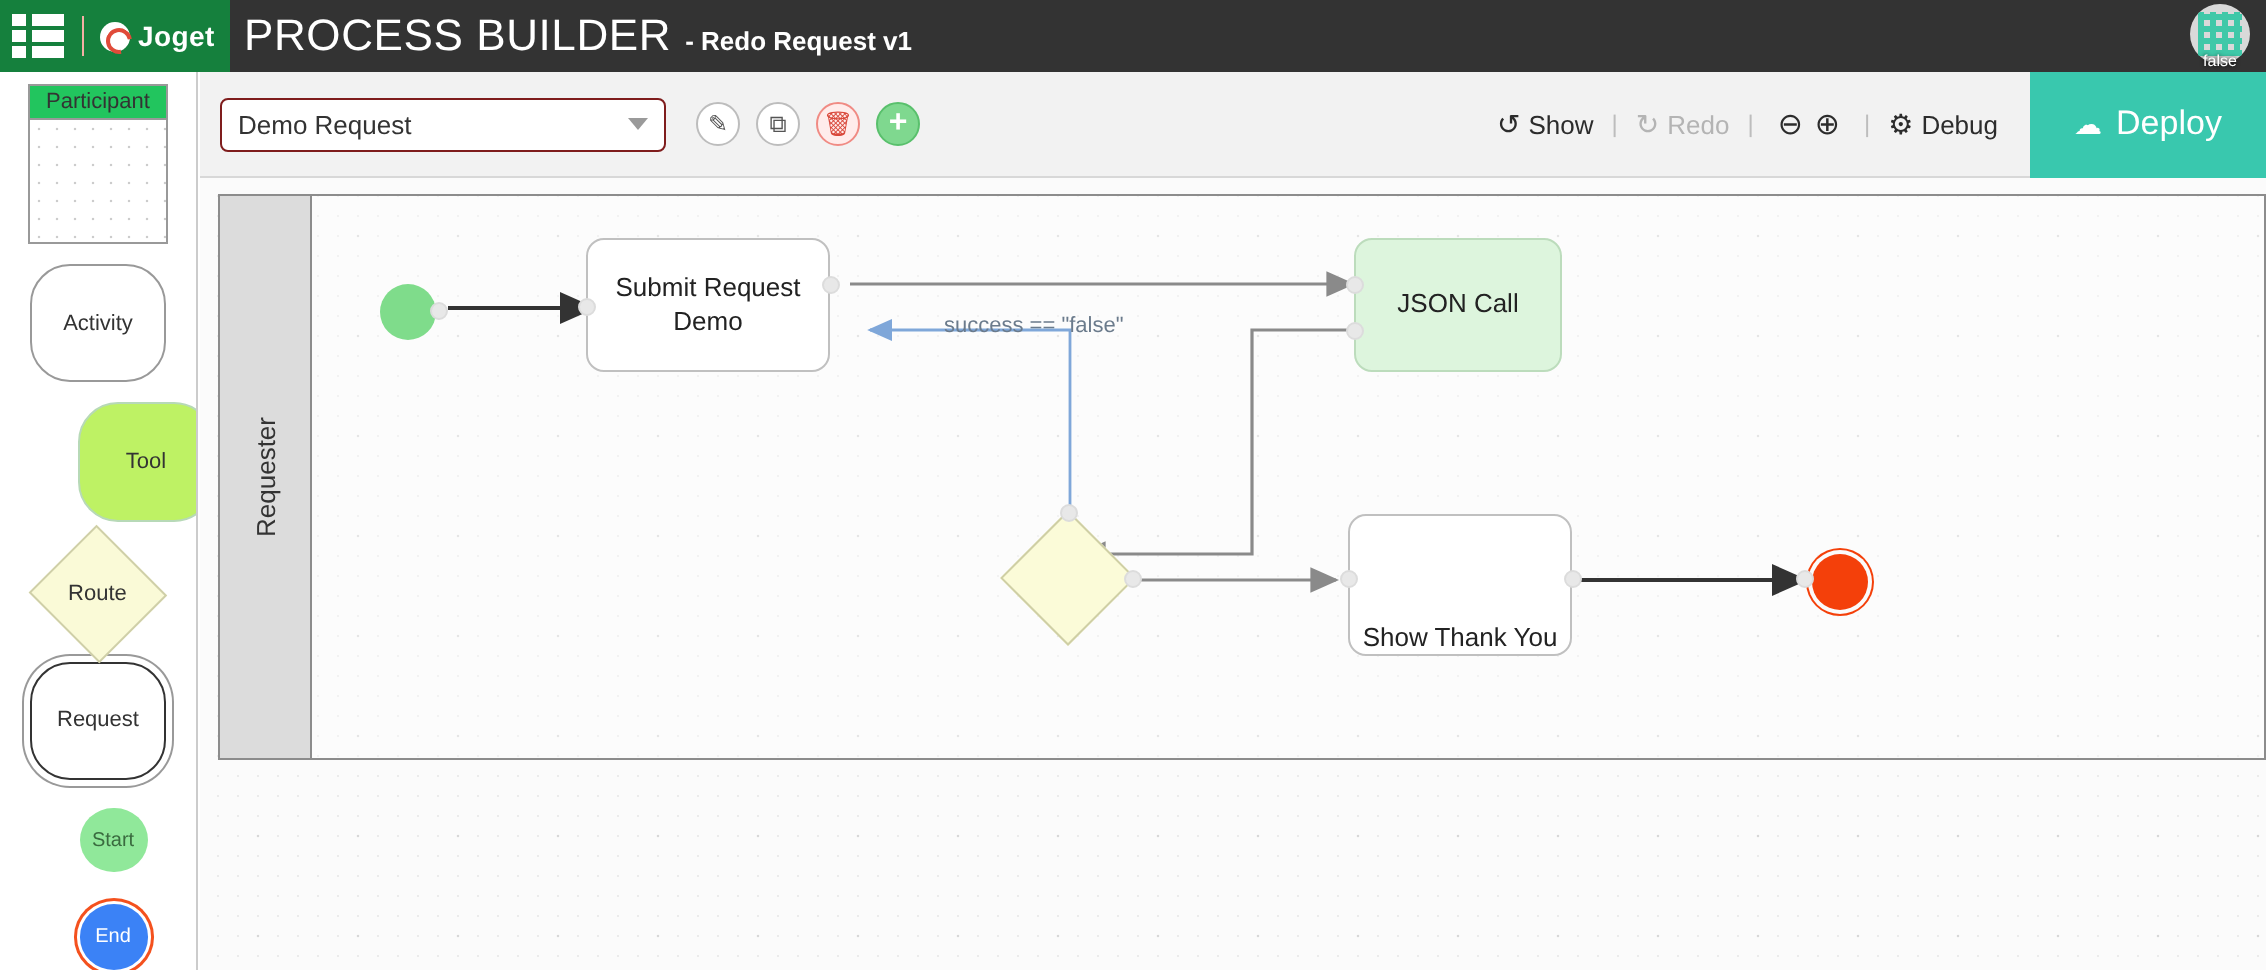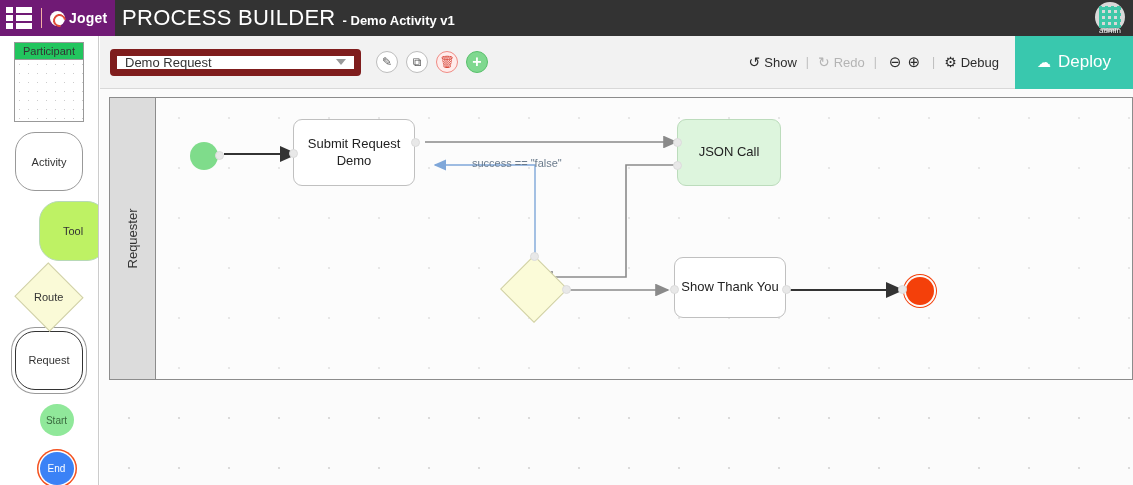--- a/index.html
+++ b/index.html
@@ -12,21 +12,21 @@
     background: #ffffff;
   }
   #app { position: relative; width: 1133px; height: 485px; overflow: hidden; }
 
   
   .topbar {
     position: absolute; top: 0; left: 0; width: 1133px; height: 36px;
     background: #333333; display: flex; align-items: center;
   }
   .logo-zone {
-    width: 115px; height: 36px; background: #701a75;
+    width: 115px; height: 36px; background: #15803d;
     display: flex; align-items: center; padding-left: 6px; flex-shrink: 0;
   }
   .grid-icon { width: 26px; height: 22px; display: flex; flex-direction: column;
     justify-content: space-between; margin-right: 8px; }
   .grid-row { display: flex; height: 6px; gap: 3px; }
   .grid-sq { width: 7px; background: #ffffff; }
   .grid-bar { flex: 1; background: #ffffff; }
   .logo-divider { width: 1px; height: 20px; background: #f4b0a5; margin: 0 8px 0 1px; }
   .joget-mark {
     width: 15px; height: 15px; border-radius: 50%;
@@ -99,22 +99,22 @@
   .pal-circle.end { background: #3b82f6; color: #ffffff;
     box-shadow: 0 0 0 1.5px #ffffff, 0 0 0 3px #f4511e; margin-top: 16px; }
 
   
   .toolbar {
     position: absolute; top: 36px; left: 100px; width: 1033px; height: 53px;
     background: #f2f2f2; border-bottom: 1px solid #d8d8d8;
     display: flex; align-items: center;
   }
   .proc-select {
-    margin-left: 10px; width: 251px; height: 27px;
-    background: #ffffff; border: 7px solid #7f1d1d; border-radius: 4px;
+    margin-left: 10px; width: 223px; height: 27px;
+    background: #ffffff; border: 1px solid #7f1d1d; border-radius: 4px;
     display: flex; align-items: center; padding: 0 8px;
     font-size: 13px; color: #333333; position: relative;
   }
   .proc-select .caret {
     margin-left: auto; width: 0; height: 0;
     border-left: 5px solid transparent; border-right: 5px solid transparent;
     border-top: 6px solid #9a9a9a;
   }
   .rbtn {
     width: 22px; height: 22px; border-radius: 50%;
@@ -202,27 +202,27 @@
             <div class="grid-sq"></div>
             <div class="grid-bar"></div>
           </div>
       </div>
       <div class="logo-divider"></div>
       <div class="joget-mark"></div>
       <div class="joget-word">Joget</div>
     </div>
     <div class="title-zone">
       <div class="app-title">PROCESS BUILDER</div>
-      <div class="app-subtitle">- Demo Activity v1</div>
+      <div class="app-subtitle">- Redo Request v1</div>
     </div>
     <div class="avatar-zone">
       <div class="avatar-circle">
         <div class="avatar-pattern"></div>
       </div>
-      <div class="avatar-label">admin</div>
+      <div class="avatar-label">false</div>
     </div>
   </div>
 
   <div class="palette">
     <div class="pal-participant">
       <div class="pal-part-head">Participant</div>
       <div class="pal-part-body"></div>
     </div>
     <div class="pal-box">
       <span>Activity</span>
@@ -339,21 +339,21 @@
     <div class="dot" style="left:573px; top:72px;"></div>
 
     <div class="node diamond" style="left:410px; top:176px; width:48px; height:48px;">
       <span></span>
     </div>
     <div class="dot" style="left:430px; top:163px;"></div>
     <div class="dot" style="left:462px; top:196px;"></div>
 
     <div class="edge-label" style="left:372px; top:68px;">success == "false"</div>
 
-    <div class="node rect" style="left:574px; top:168px; width:112px; height:61px;">
+    <div class="node rect" style="left:574px; top:168px; width:112px; height:71px;align-items:flex-end;">
       <span>Show Thank You</span>
     </div>
     <div class="dot" style="left:570px; top:196px;"></div>
     <div class="dot" style="left:682px; top:196px;"></div>
 
     <div class="node circ-end" style="left:806px; top:188px; width:28px; height:28px;">
       <span></span>
     </div>
     <div class="dot" style="left:798px; top:196px;"></div>
 

